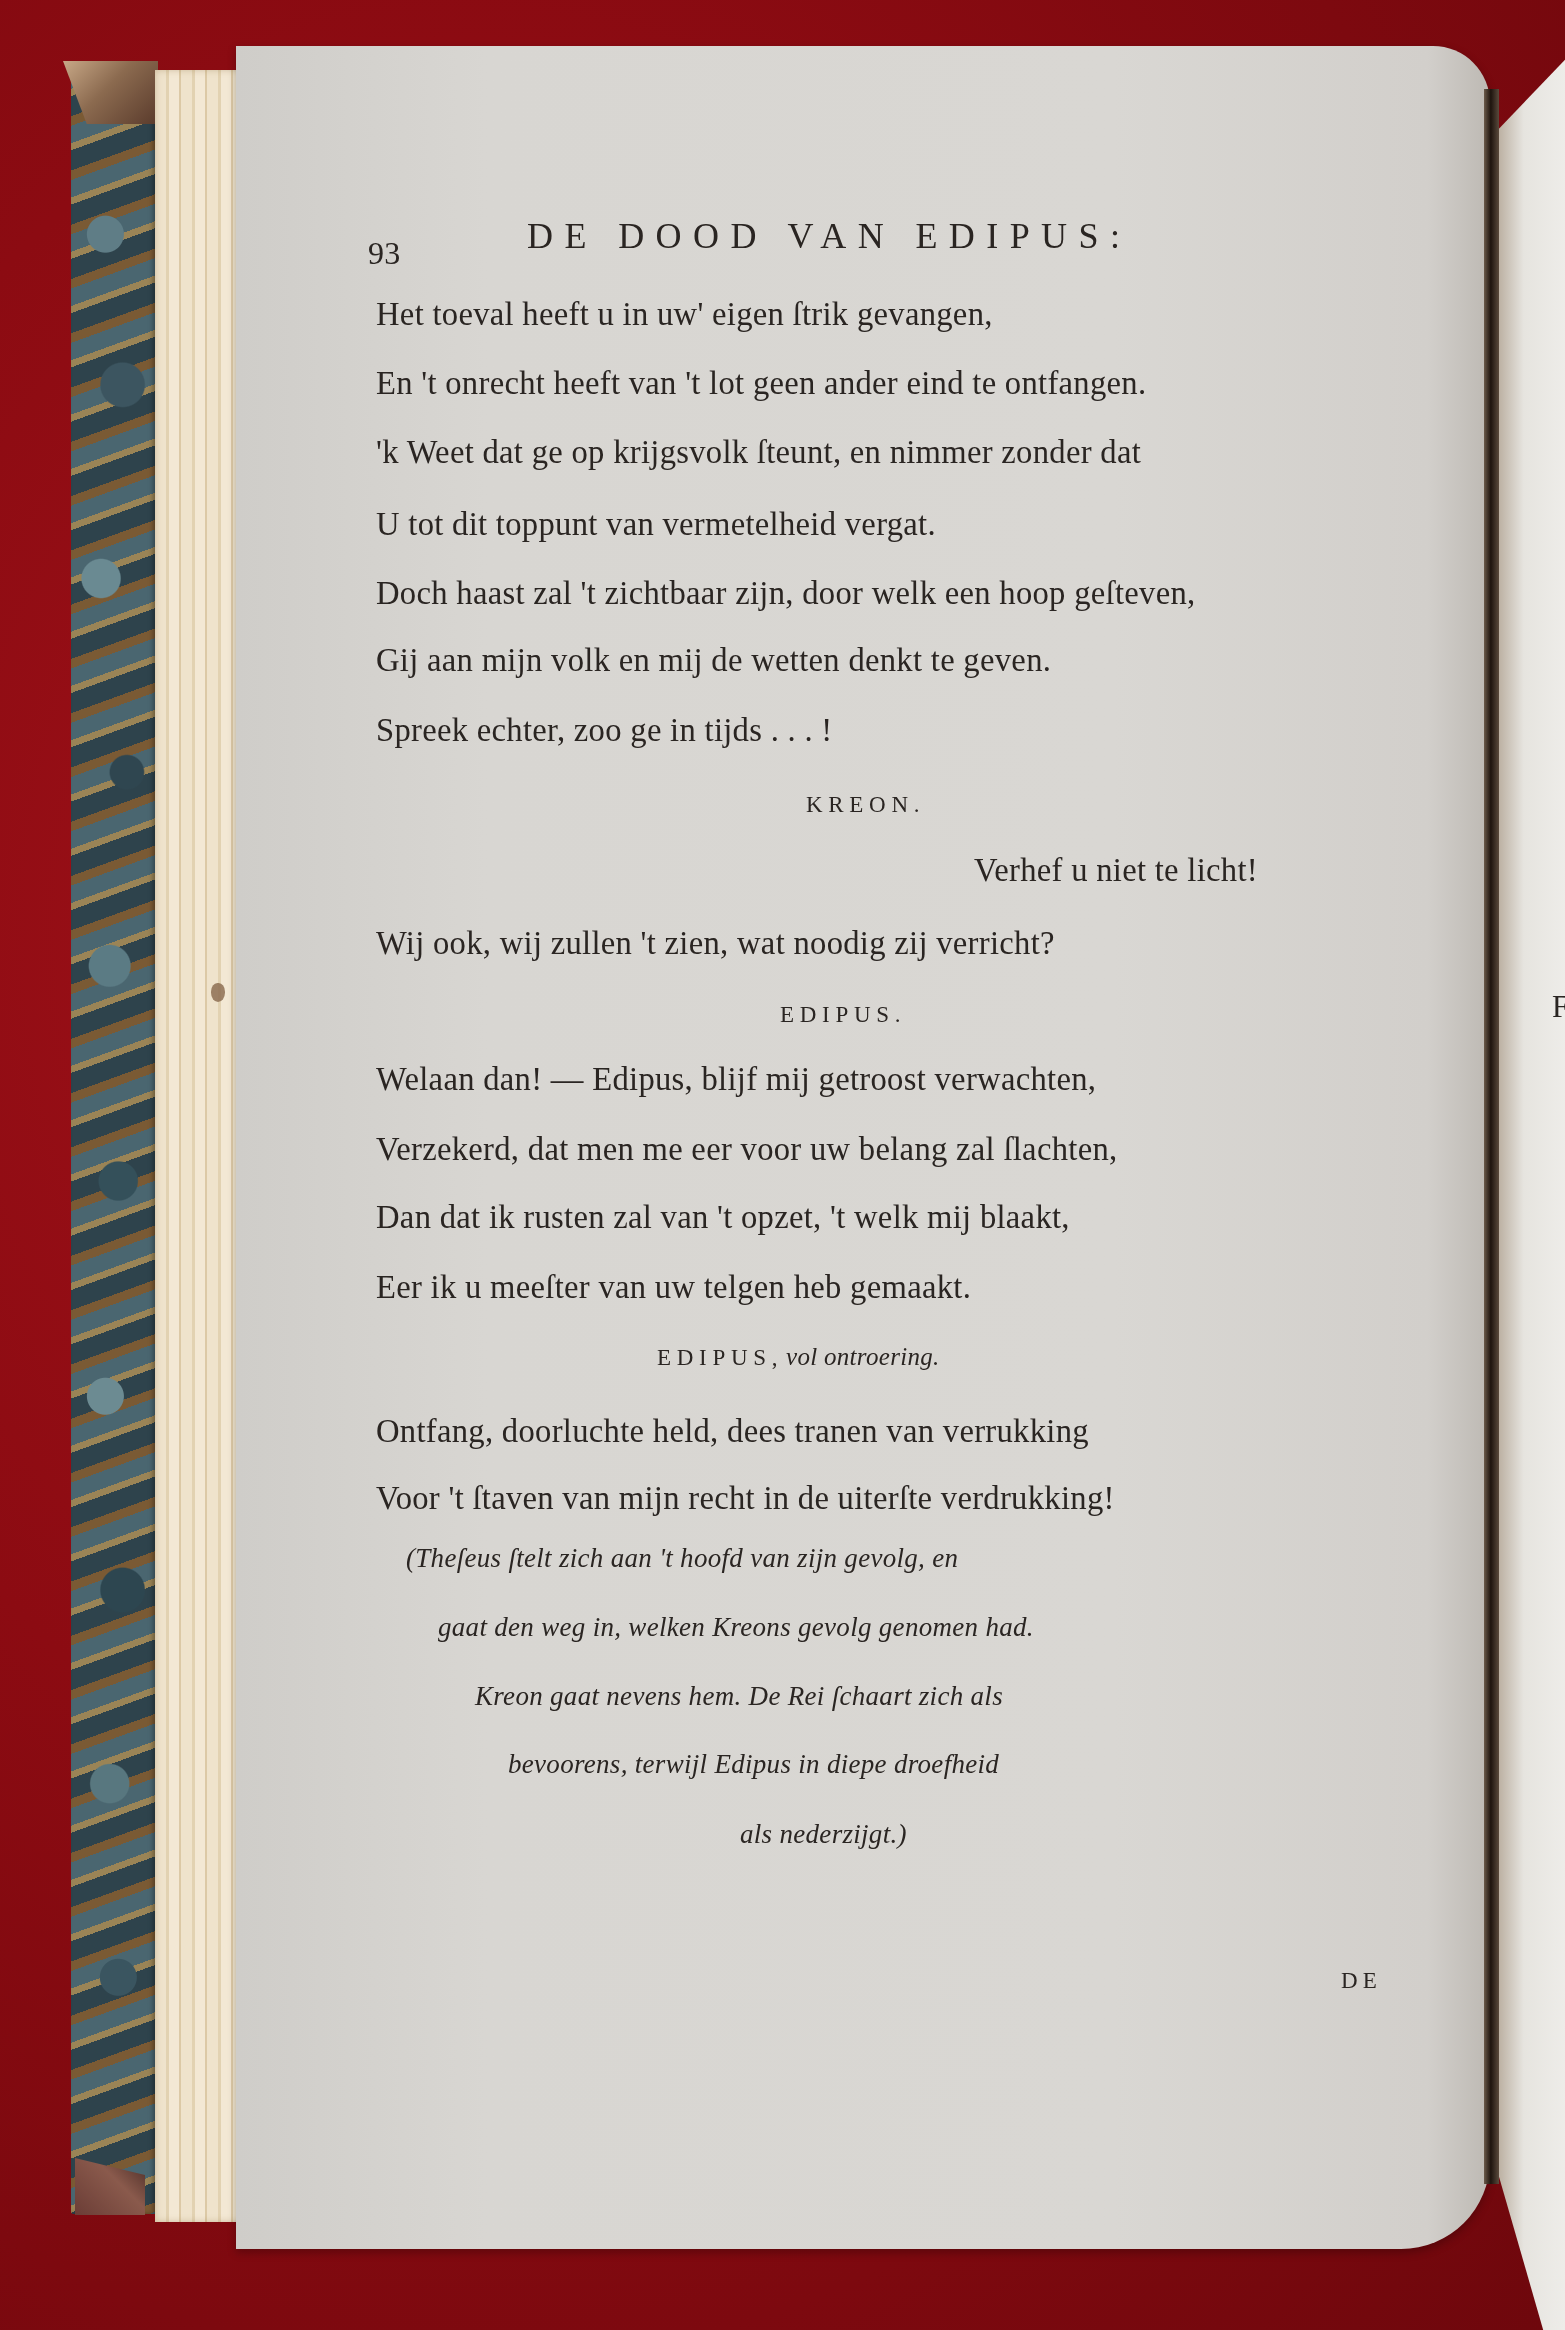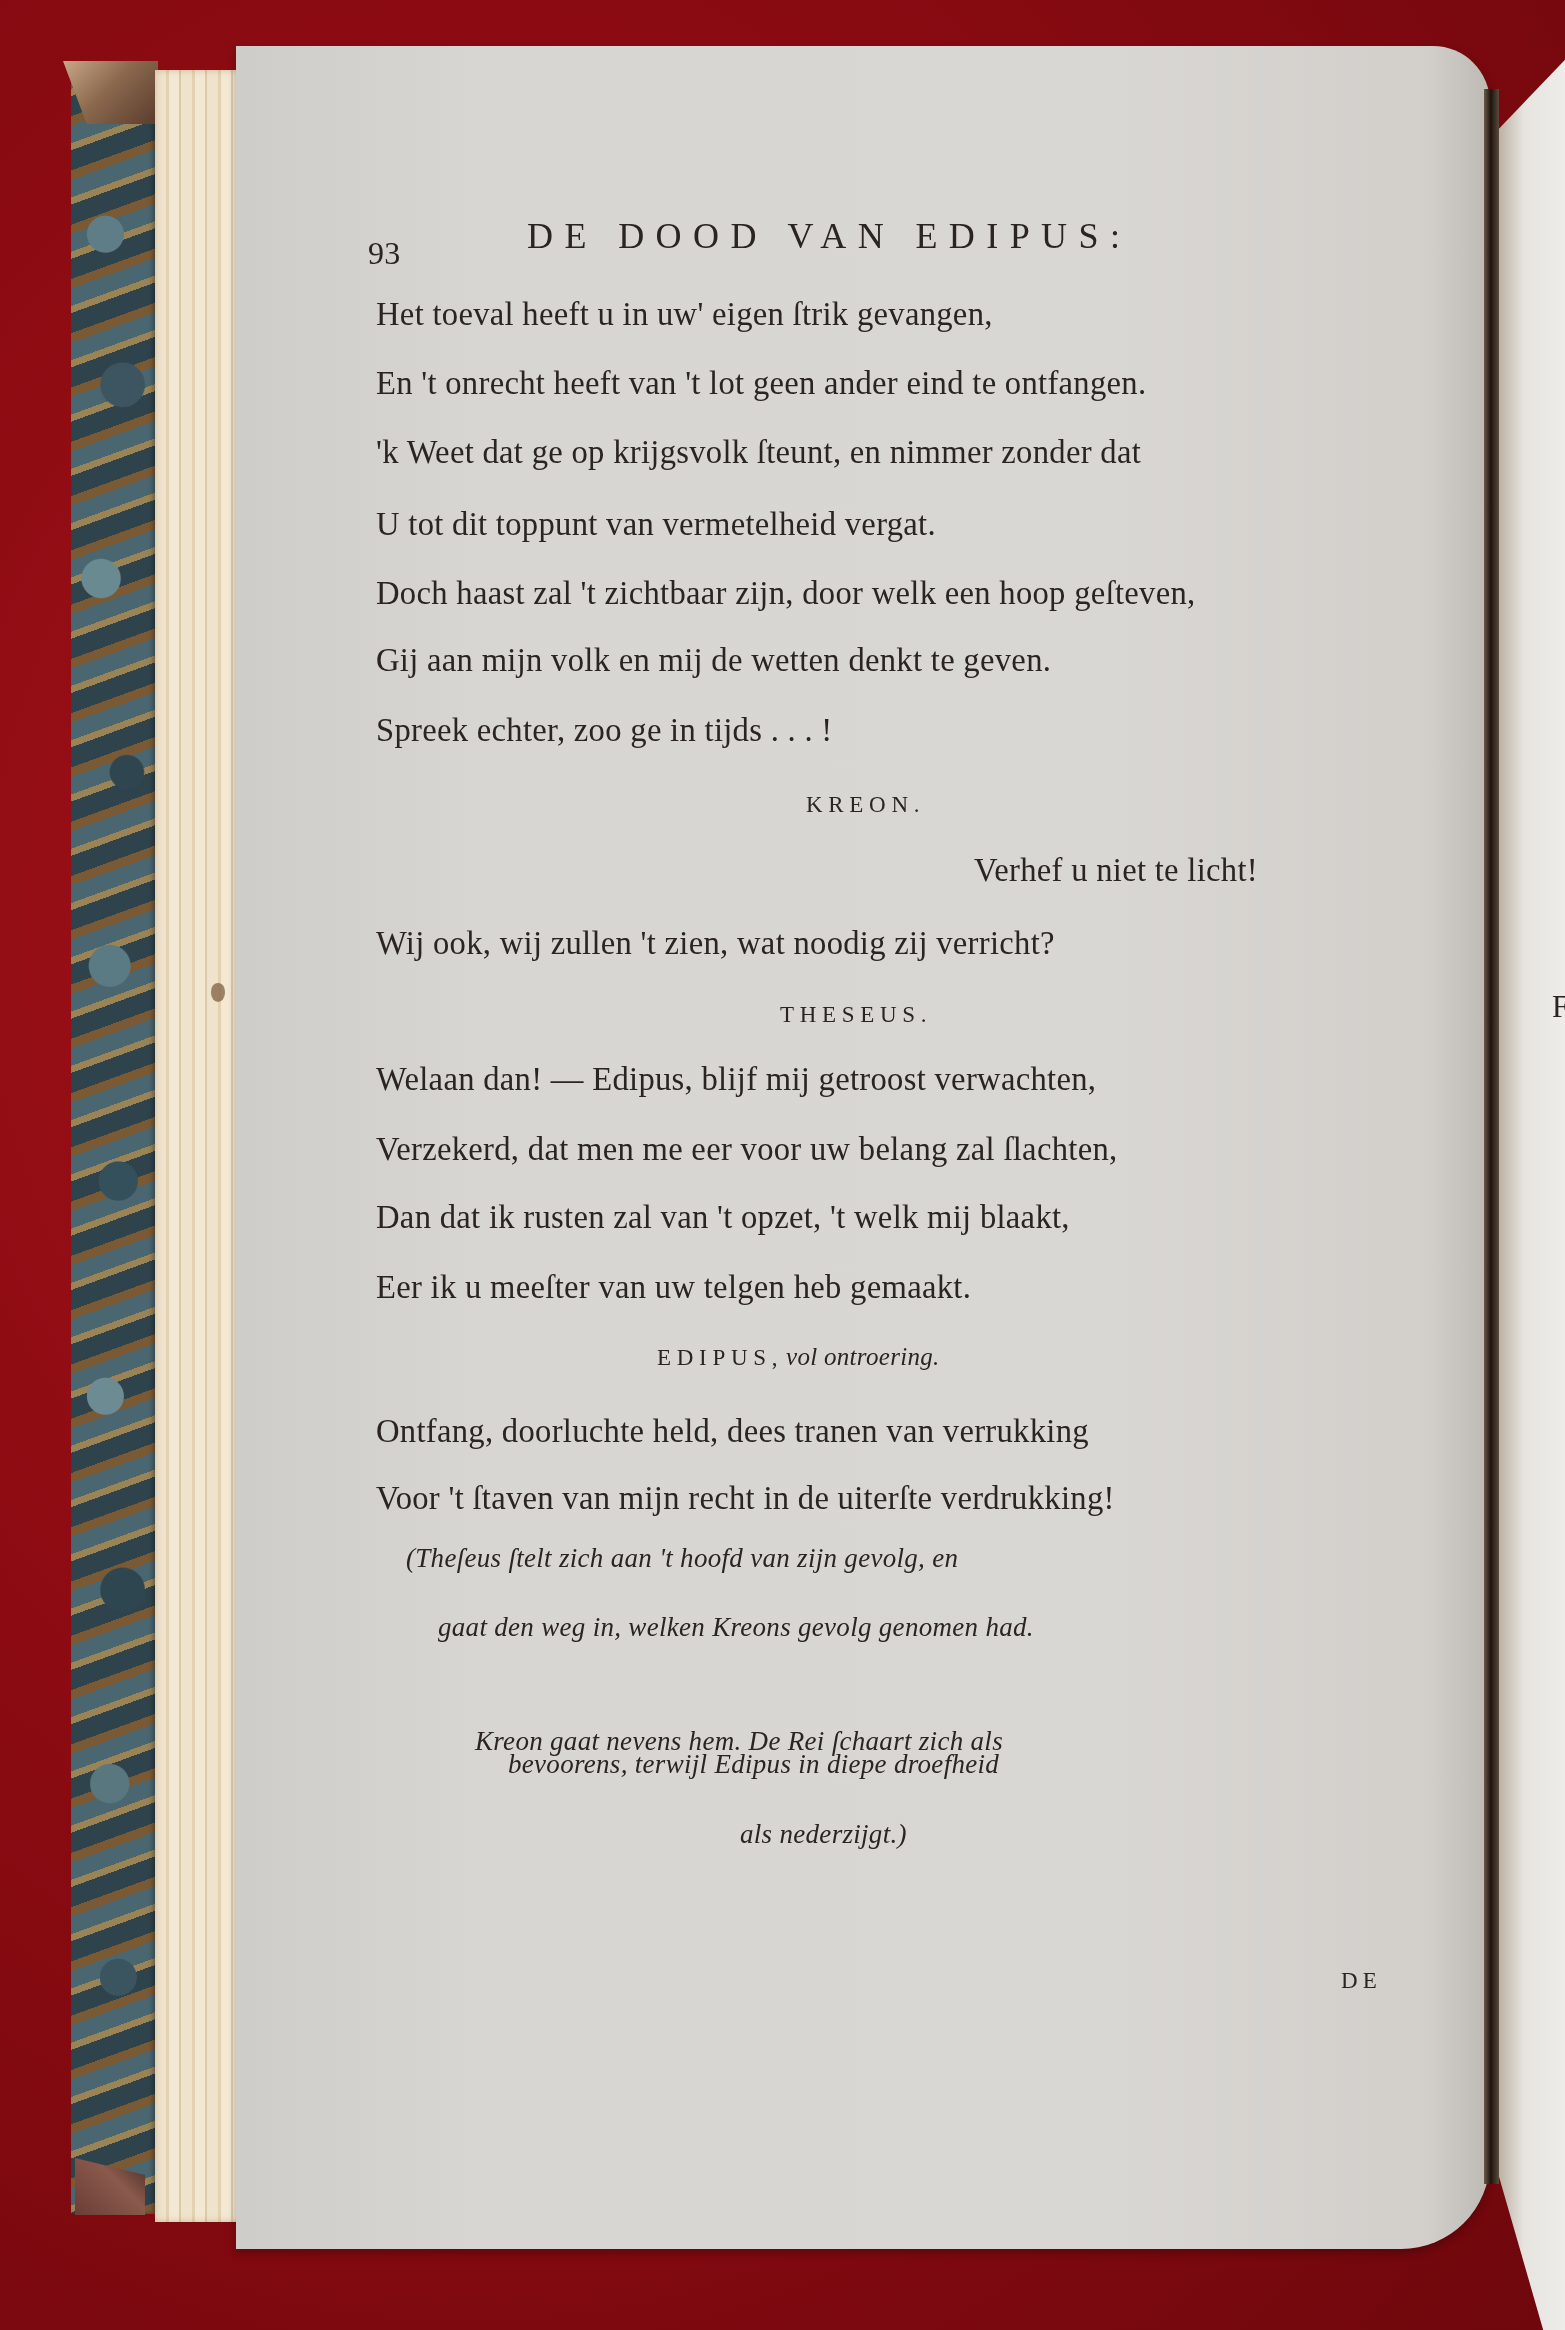--- a/index.html
+++ b/index.html
@@ -91,33 +91,33 @@
 <div class="text line" style="top:433px">'k Weet dat ge op krijgsvolk ſteunt, en nimmer zonder dat</div>
 <div class="text line" style="top:505px">U tot dit toppunt van vermetelheid vergat.</div>
 <div class="text line" style="top:574px">Doch haast zal 't zichtbaar zijn, door welk een hoop geſteven,</div>
 <div class="text line" style="top:641px">Gij aan mijn volk en mij de wetten denkt te geven.</div>
 <div class="text line" style="top:711px">Spreek echter, zoo ge in tijds . . . !</div>
 
 <div class="text speaker" style="left:806px; top:792px">KREON.</div>
 <div class="text line" style="left:974px; top:851px">Verhef u niet te licht!</div>
 <div class="text line" style="top:924px">Wij ook, wij zullen 't zien, wat noodig zij verricht?</div>
 
-<div class="text speaker" style="left:780px; top:1002px">THESEUS.</div>
+<div class="text speaker" style="left:780px; top:1002px">EDIPUS.</div>
 <div class="text line" style="top:1060px">Welaan dan! — Edipus, blijf mij getroost verwachten,</div>
 <div class="text line" style="top:1130px">Verzekerd, dat men me eer voor uw belang zal ſlachten,</div>
 <div class="text line" style="top:1198px">Dan dat ik rusten zal van 't opzet, 't welk mij blaakt,</div>
 <div class="text line" style="top:1268px">Eer ik u meeſter van uw telgen heb gemaakt.</div>
 
 <div class="text" style="left:657px; top:1343px">
   <span class="speaker">EDIPUS,</span>
   <span class="stage" style="font-size:25px">vol ontroering.</span>
 </div>
 <div class="text line" style="top:1412px">Ontfang, doorluchte held, dees tranen van verrukking</div>
 <div class="text line" style="top:1479px">Voor 't ſtaven van mijn recht in de uiterſte verdrukking!</div>
 
 <div class="text stage" style="left:406px; top:1543px">(Theſeus ſtelt zich aan 't hoofd van zijn gevolg, en</div>
 <div class="text stage" style="left:438px; top:1612px">gaat den weg in, welken Kreons gevolg genomen had.</div>
-<div class="text stage" style="left:475px; top:1726px">Kreon gaat nevens hem. De Rei ſchaart zich als</div>
+<div class="text stage" style="left:475px; top:1681px">Kreon gaat nevens hem. De Rei ſchaart zich als</div>
 <div class="text stage" style="left:508px; top:1749px">bevoorens, terwijl Edipus in diepe droefheid</div>
 <div class="text stage" style="left:740px; top:1819px">als nederzijgt.)</div>
 
 <div class="text catchword">DE</div>
 
 
 </body></html>

